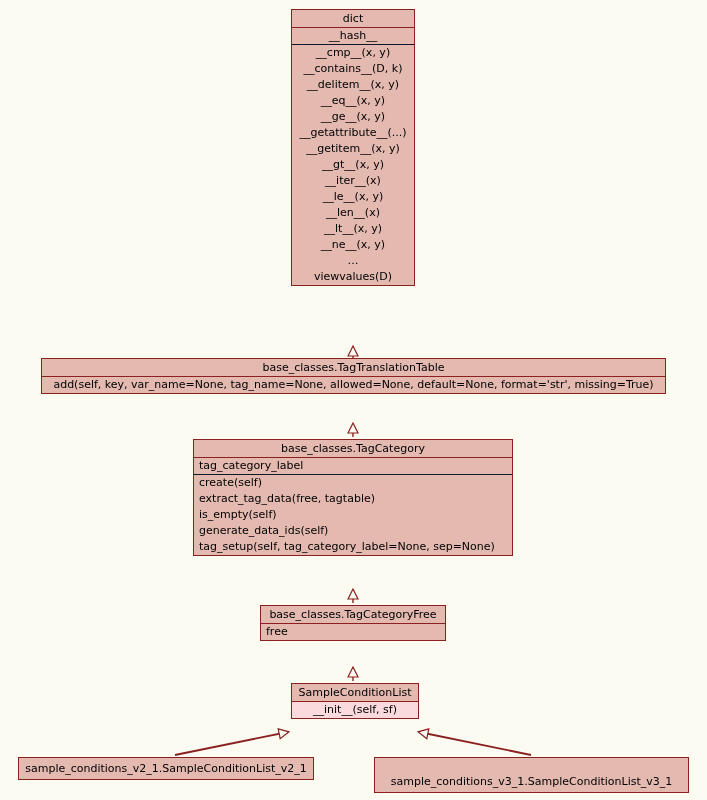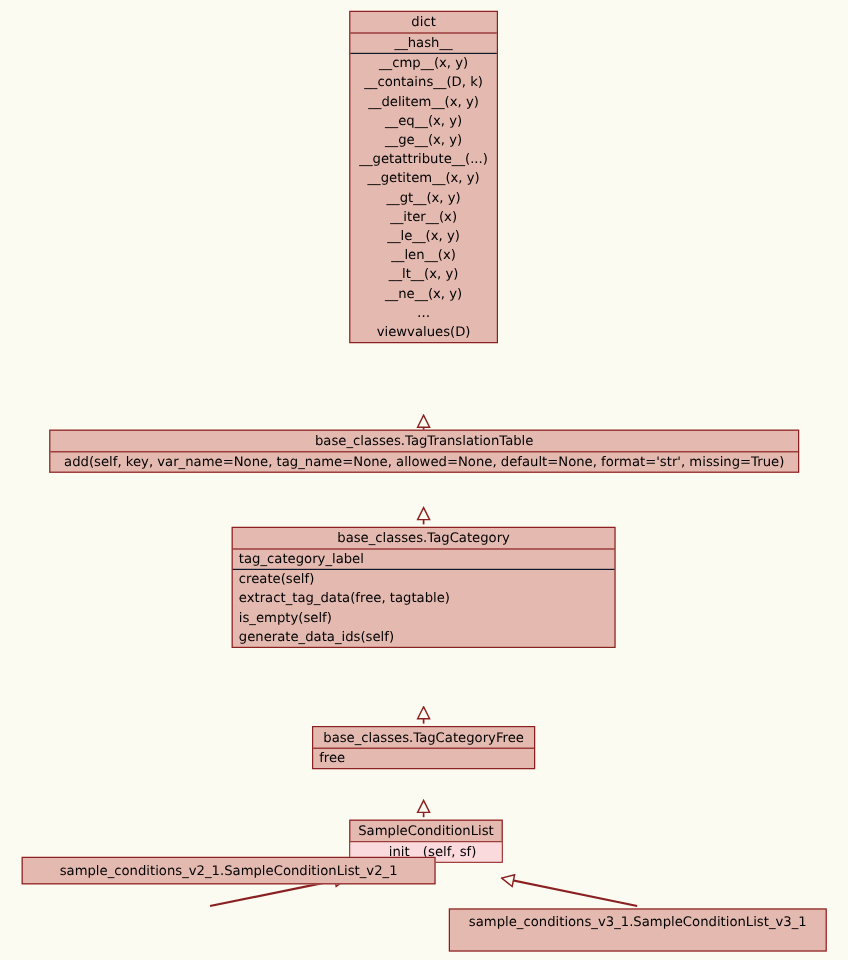--- a/index.html
+++ b/index.html
@@ -139,38 +139,39 @@
   <div class="node" style="left:193px; top:439px; width:320px;">
     <div class="title">base_classes.TagCategory</div>
     <div class="section attrs">
       <div class="row">tag_category_label</div>
     </div>
     <div class="section methods">
       <div class="row">create(self)</div>
       <div class="row">extract_tag_data(free, tagtable)</div>
       <div class="row">is_empty(self)</div>
       <div class="row">generate_data_ids(self)</div>
+      <div class="row">tag_setup(self, tag_category_label=None, sep=None)</div>
     </div>
   </div>
 
   <div class="node" style="left:260px; top:605px; width:186px;">
     <div class="title">base_classes.TagCategoryFree</div>
     <div class="section attrs">
       <div class="row">free</div>
     </div>
   </div>
 
   <div class="node light" style="left:291px; top:683px; width:128px;">
     <div class="title">SampleConditionList</div>
     <div class="section attrs">
       <div class="row center">__init__(self, sf)</div>
     </div>
   </div>
 
-  <div class="node leaf" style="left:18px; top:714px; width:345px;">
+  <div class="node leaf" style="left:18px; top:757px; width:296px;">
     <div class="title no-border" style="padding-top:5px; padding-bottom:5px;">sample_conditions_v2_1.SampleConditionList_v2_1</div>
   </div>
 
   <div class="node leaf" style="left:374px; top:757px; width:315px;">
-    <div class="title no-border" style="padding-top:5px; padding-bottom:18px;">sample_conditions_v3_1.SampleConditionList_v3_1</div>
+    <div class="title no-border" style="padding-top:5px; padding-bottom:5px;margin-top:13px;">sample_conditions_v3_1.SampleConditionList_v3_1</div>
   </div>
 
 </div>
 
 </body></html>

